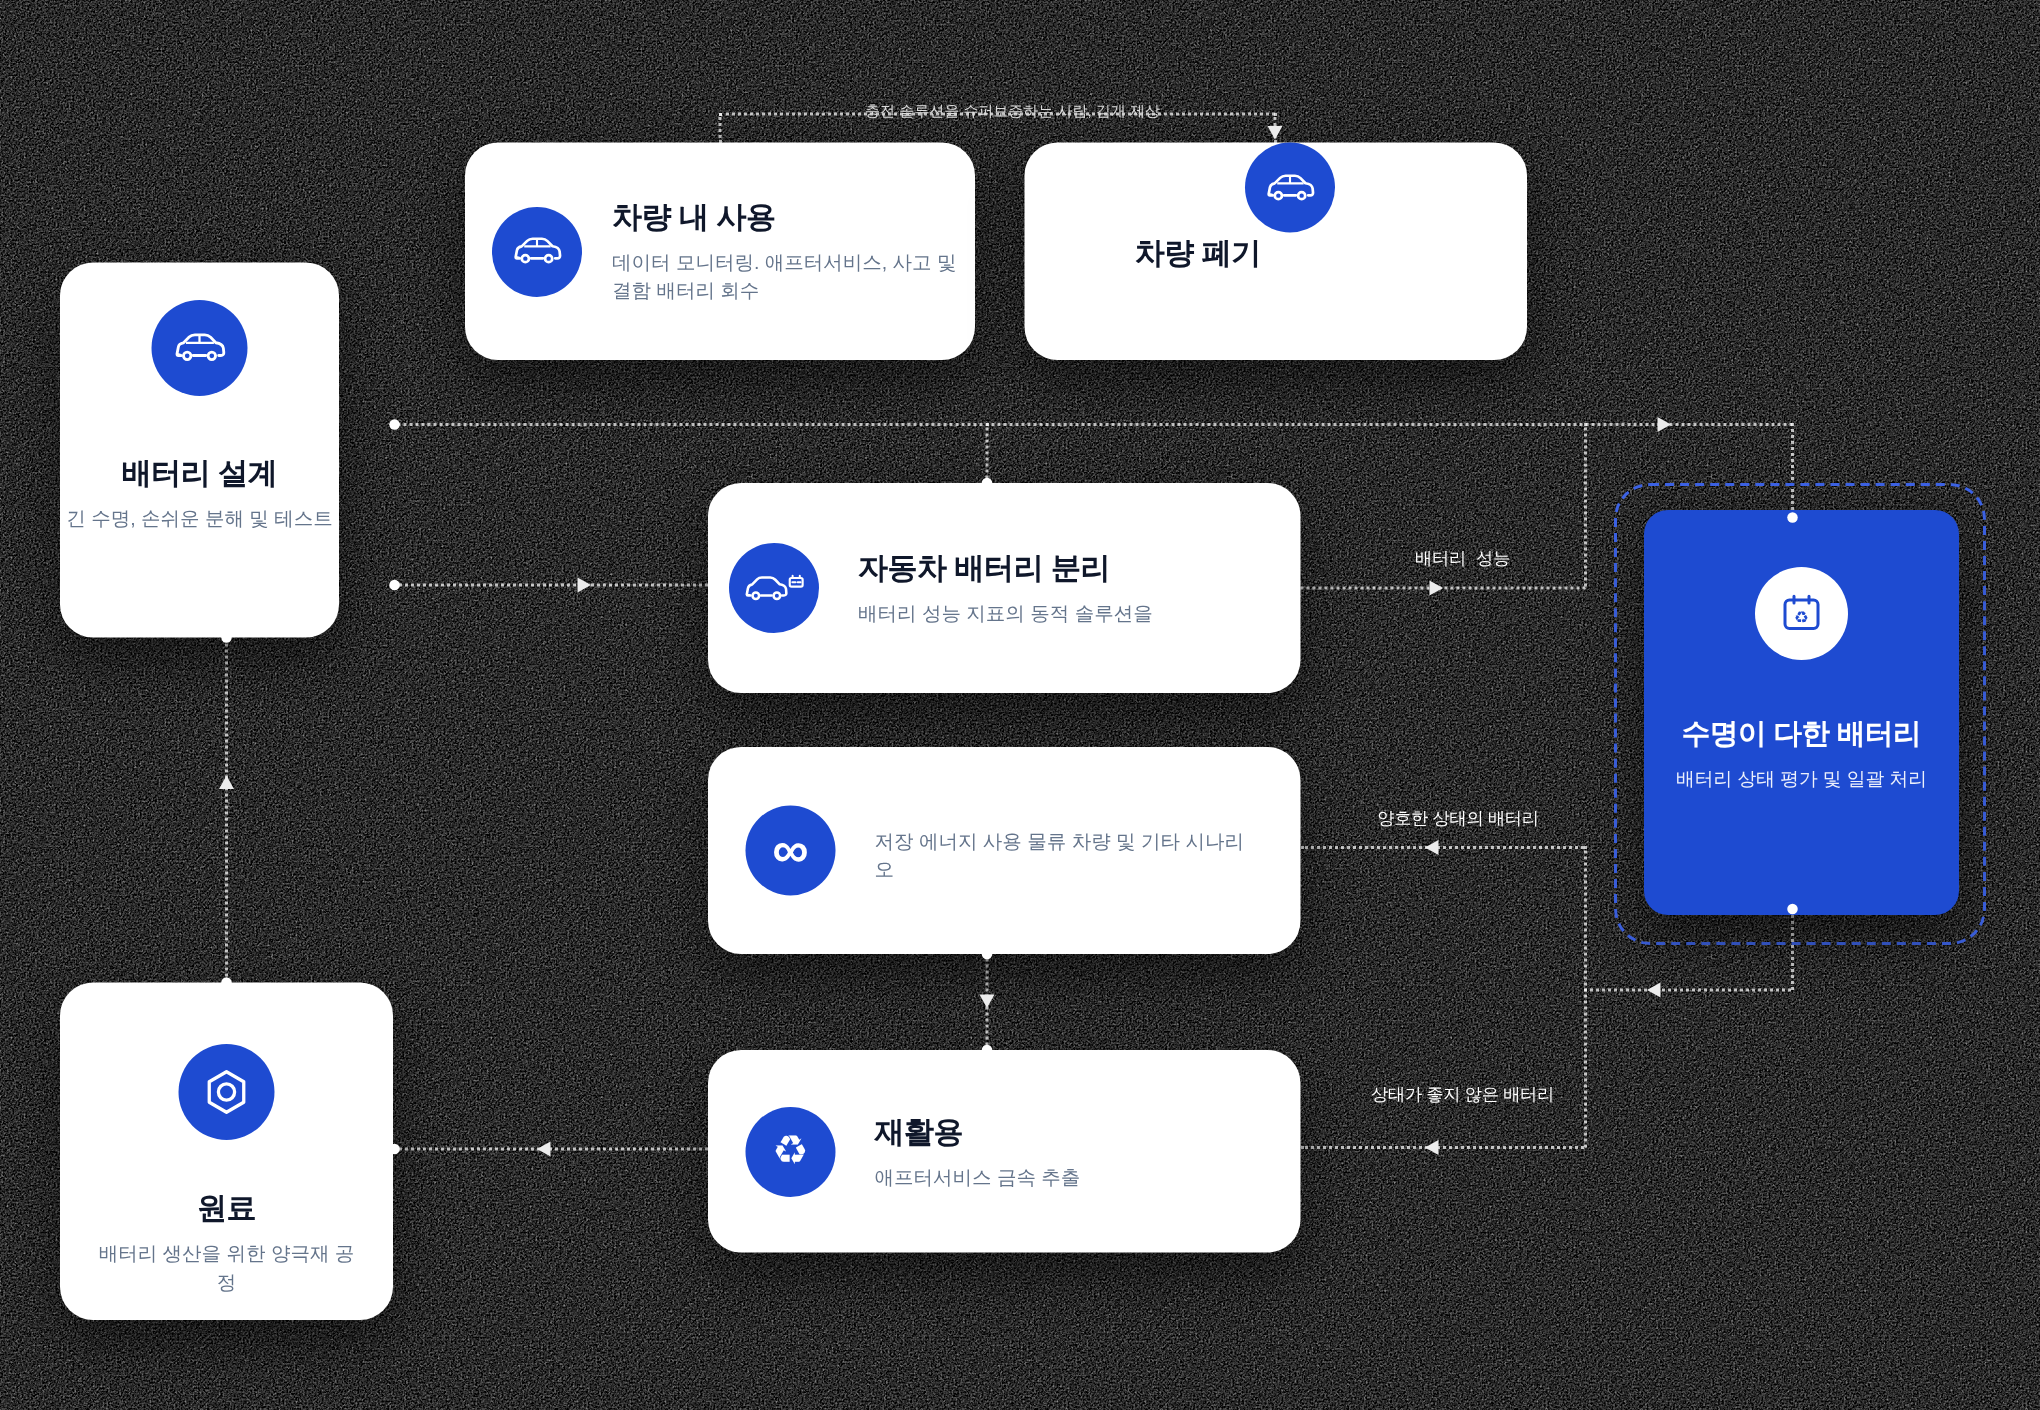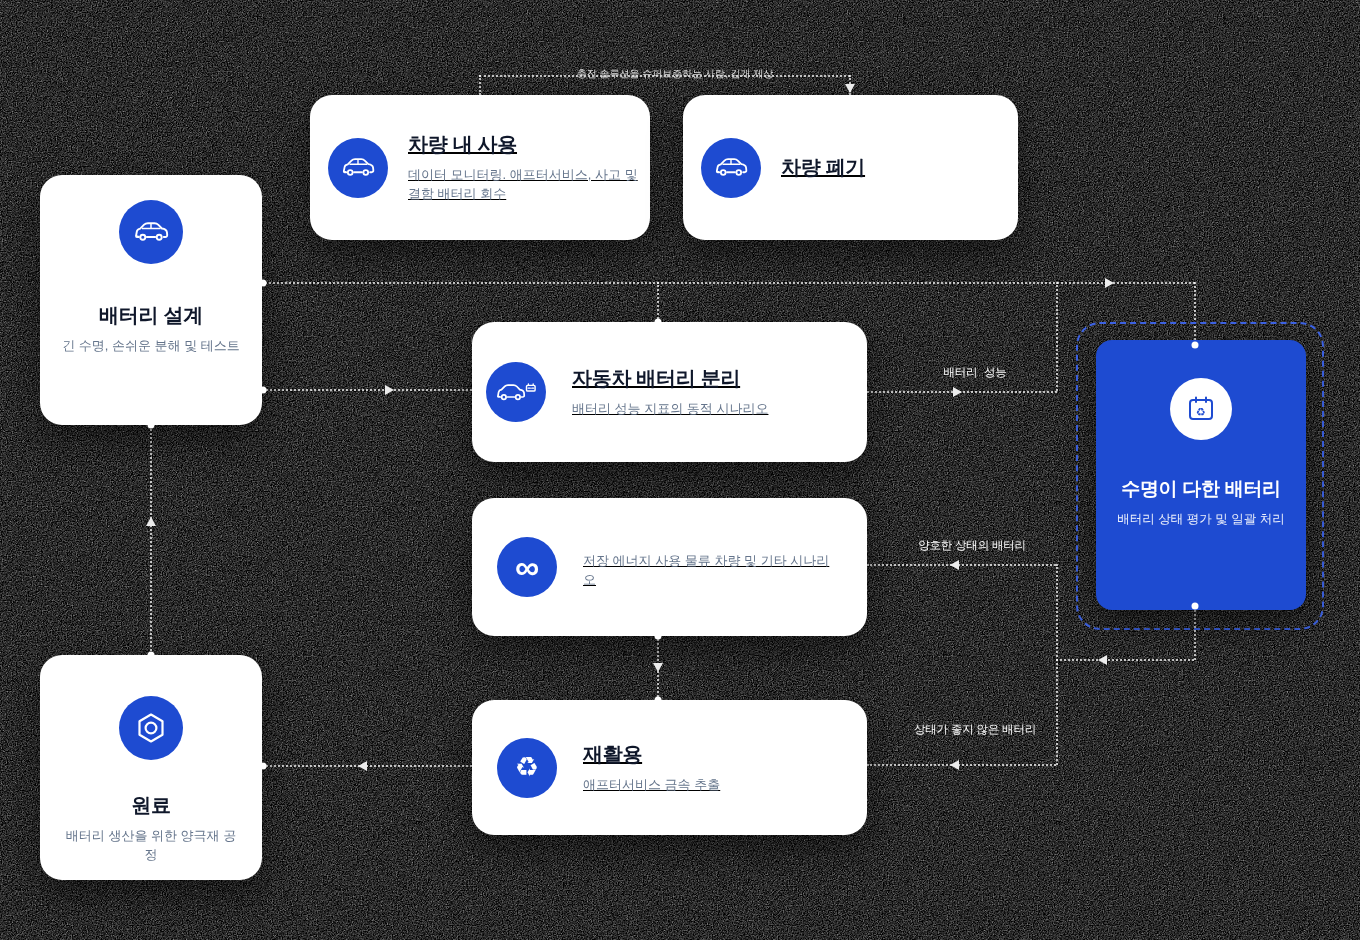--- a/index.html
+++ b/index.html
@@ -20,29 +20,29 @@
   .card{position:absolute;background:var(--card);border-radius:22px;z-index:3;
         box-shadow:0 14px 34px rgba(0,0,0,.45);}
   .icon-circle{background:var(--accent);border-radius:50%;display:flex;align-items:center;justify-content:center;flex:0 0 auto;}
   .big .icon-circle{width:64px;height:64px;}
   .row .icon-circle{width:60px;height:60px;}
   .card-title{margin:0;font-size:20px;font-weight:bold;color:var(--title);letter-spacing:-.3px;}
   .card-desc{margin:8px 0 0 0;font-size:13px;line-height:1.45;color:var(--desc);}
 
   .big{display:flex;flex-direction:column;align-items:center;text-align:center;}
   .row{display:flex;align-items:center;}
-  .row .txt{margin-left:26px;text-decoration:underline;}
-
-  .c1{left:40px;top:175px;width:222px;height:250px;padding-top:25px;box-sizing:border-box;}
+  .row .txt{margin-left:26px;}
+
+  .c1{left:40px;top:175px;width:186px;height:250px;padding-top:25px;box-sizing:border-box;}
   .c1 .card-title{margin-top:38px;}
   .c1 .card-desc{width:178px;}
 
   .c2{left:310px;top:95px;width:340px;height:145px;padding-left:18px;box-sizing:border-box;}
   .c2 .txt{margin-left:20px;width:232px;}
-  .c3{left:683px;top:95px;width:335px;height:145px;padding-left:18px;box-sizing:border-box;}
+  .c3{left:683px;top:95px;width:335px;height:145px;padding-left:18px;box-sizing:border-box;flex-direction:column;}
   .c3 .txt{margin-left:20px;width:226px;}
   .c4{left:472px;top:322px;width:395px;height:140px;padding-left:14px;box-sizing:border-box;}
   .c4 .txt{width:262px;}
   .c5{left:472px;top:498px;width:395px;height:138px;padding-left:25px;box-sizing:border-box;}
   .c5 .txt{width:254px;}
   .c6{left:472px;top:700px;width:395px;height:135px;padding-left:25px;box-sizing:border-box;}
   .c6 .txt{width:258px;}
 
   .c7{left:40px;top:655px;width:222px;height:225px;padding-top:41px;box-sizing:border-box;}
   .c7 .card-title{margin-top:32px;}
@@ -188,21 +188,21 @@
       <svg width="42" height="23" viewBox="0 0 44 24" fill="none">
         <path d="M3 16 L3.8 11.6 C4.1 10 5.1 9.3 6.8 9 L10.2 5.5 C11.1 4.6 12.2 4.2 13.6 4.2 L19.4 4.2 C20.8 4.2 21.9 4.7 22.9 5.7 L26 8.9 C28.6 9.3 30.1 10.4 30.4 12.2 L30.6 14.8 C30.7 16 30.1 16.7 28.9 16.7 L27.6 16.7 M20.3 16.7 L12.9 16.7 M5.6 16.7 L3.8 16.7 C3.3 16.7 3 16.4 3 16 Z" stroke="#fff" stroke-width="1.8" stroke-linecap="round" stroke-linejoin="round"></path>
         <circle cx="9.3" cy="16.9" r="2.3" stroke="#fff" stroke-width="1.8"></circle>
         <circle cx="24" cy="16.9" r="2.3" stroke="#fff" stroke-width="1.8"></circle>
         <rect x="33" y="4.5" width="9" height="6" rx="1.2" stroke="#fff" stroke-width="1.5"></rect>
         <path d="M35 4.5 V3 M40 4.5 V3 M34.8 7.5 H37 M38.5 7.5 H40.5" stroke="#fff" stroke-width="1.4" stroke-linecap="round"></path>
       </svg>
     </div>
     <div class="txt">
       <h3 class="card-title">자동차 배터리 분리</h3>
-      <p class="card-desc">배터리 성능 지표의 동적 시나리오</p>
+      <p class="card-desc">배터리 성능 지표의 동적 솔루션을</p>
     </div>
   </div>
 
   <div class="card row c5">
     <div class="icon-circle">
       <span class="glyph inf">∞</span>
     </div>
     <div class="txt">
       <p class="card-desc">저장 에너지 사용 물류 차량 및 기타 시나리오</p>
     </div>

